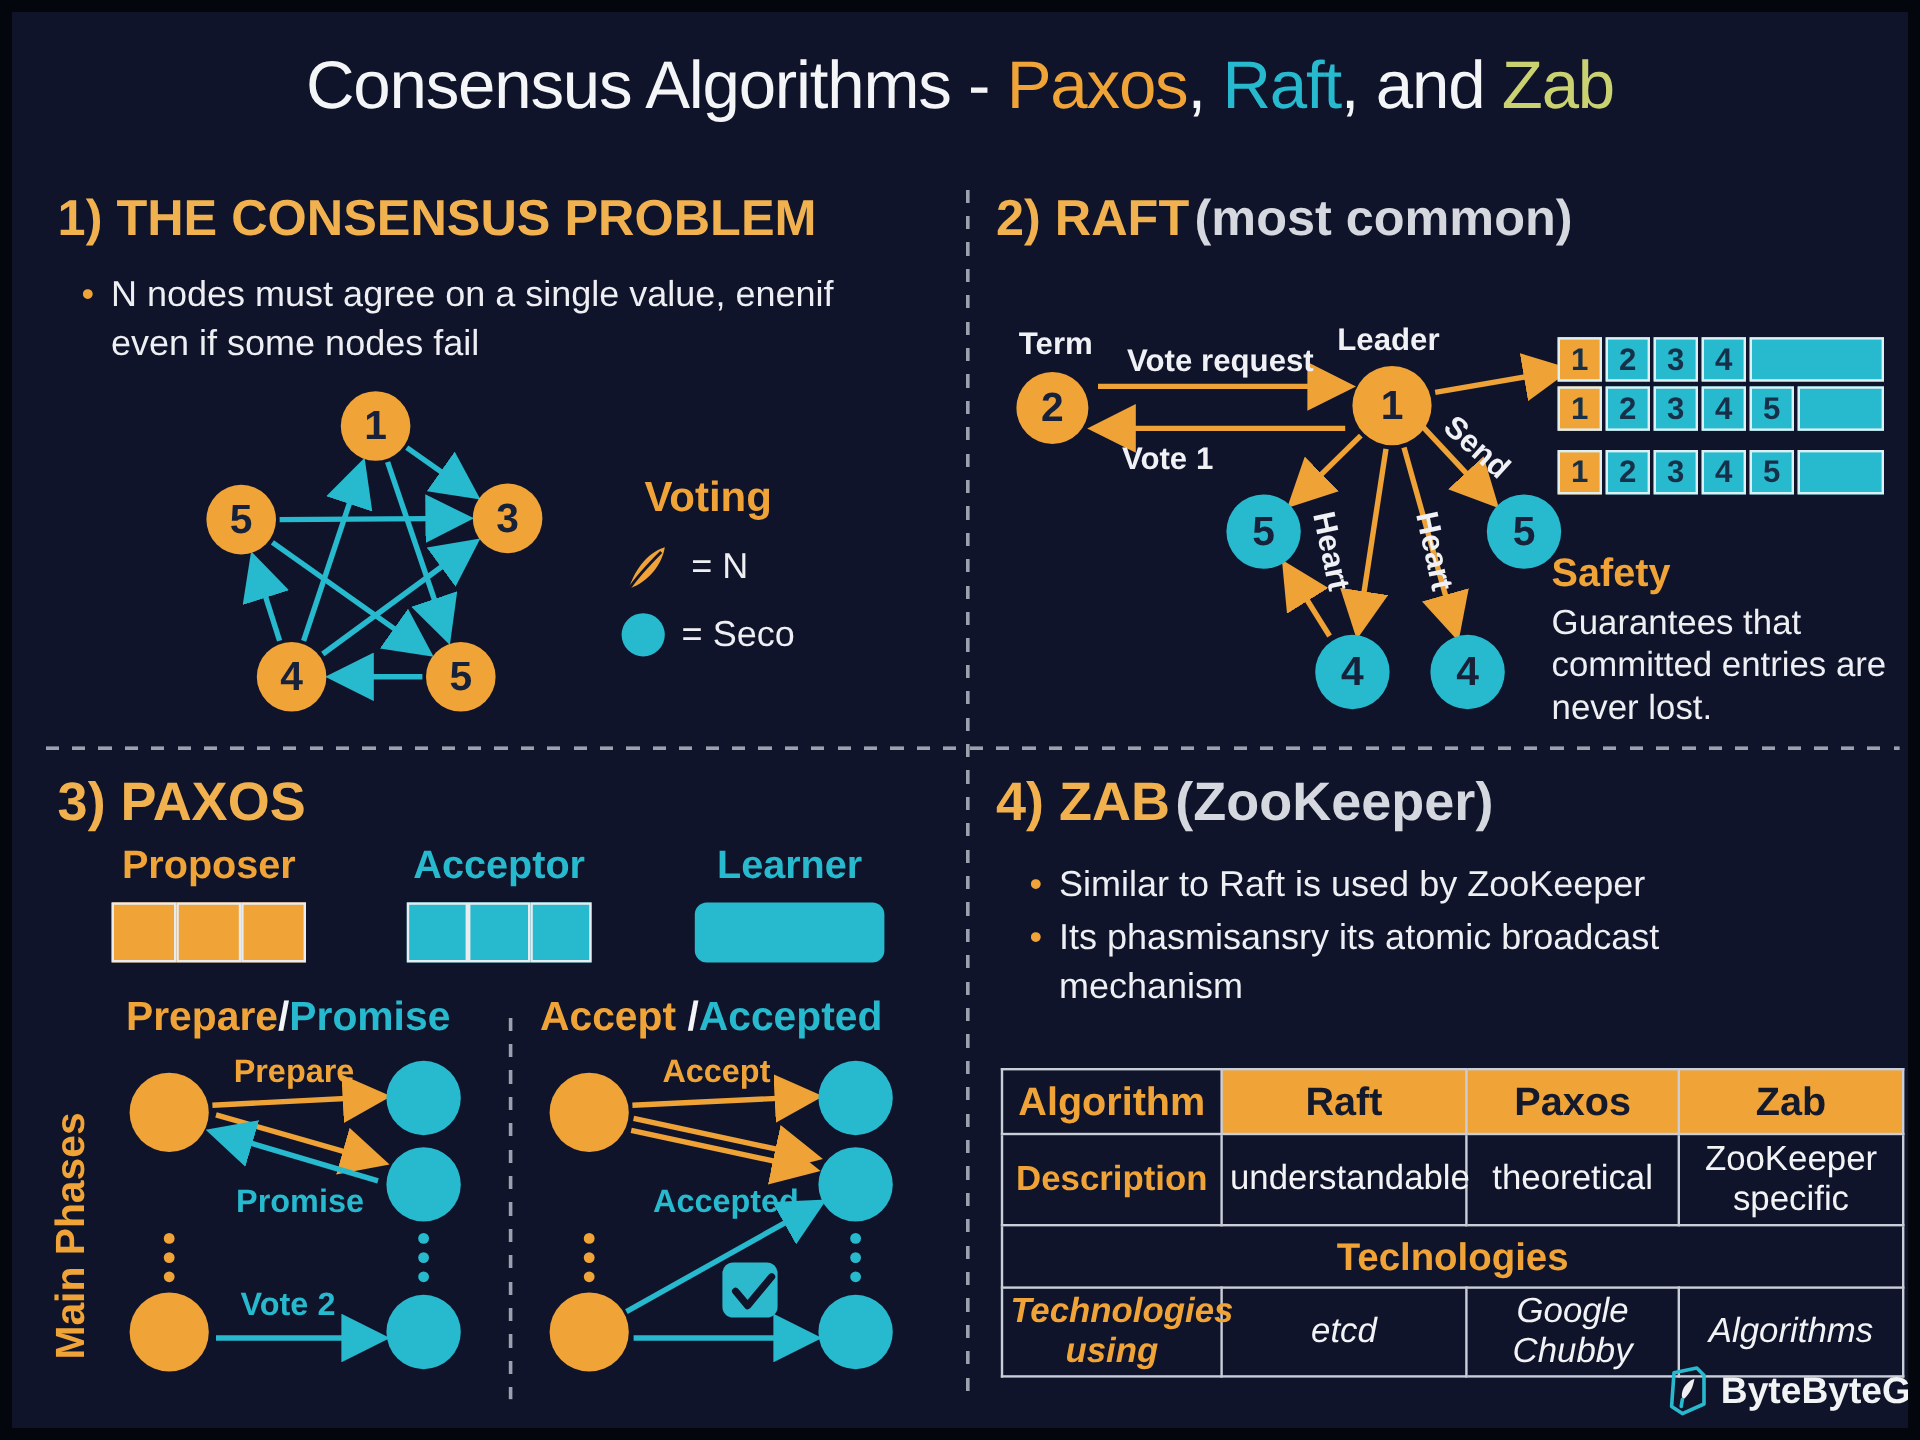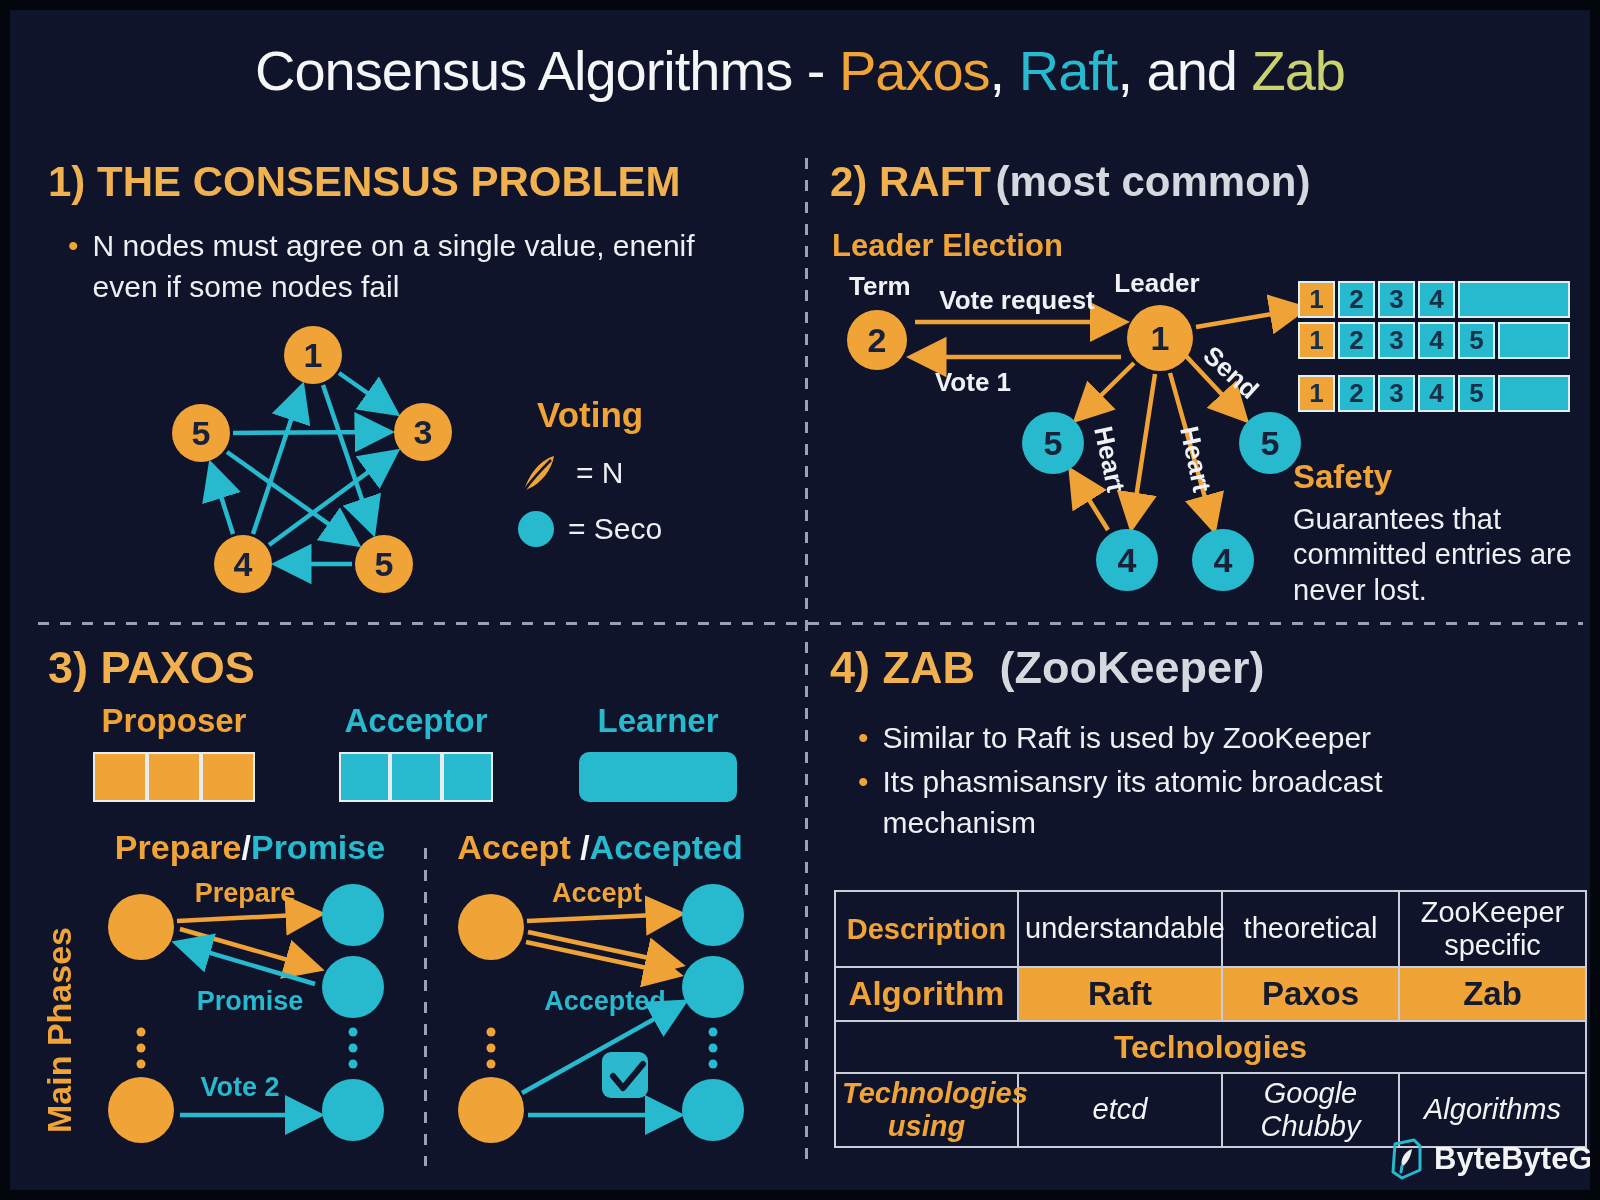--- a/index.html
+++ b/index.html
@@ -30,21 +30,21 @@
   .logcell.first{background:#F0A437;}
   .legend-title{font-size:35px;font-weight:800;color:#F0A437;text-align:center;}
   .legend-row{display:flex;align-items:center;gap:14px;margin-top:16px;font-size:30px;color:#EDEFF3;}
   .cyancircle{width:36px;height:36px;border-radius:50%;background:#27B9CE;}
   .role-label{font-size:33px;font-weight:800;text-align:center;}
   .cellbar{display:flex;height:50px;box-sizing:border-box;}
   .cellbar .c{flex:1;border:2px solid #E8ECEF;box-sizing:border-box;}
   .cellbar.orange .c{background:#F0A437;}
   .cellbar.cyan .c{background:#27B9CE;}
   .learnerbar{height:50px;background:#27B9CE;border-radius:10px;}
-  .phase-h{font-size:34px;font-weight:800;text-align:center;white-space:nowrap;}
+  .phase-h{font-size:34px;font-weight:800;text-align:left;white-space:nowrap;}
   .mainphases{writing-mode:vertical-rl;transform:rotate(180deg);font-size:34px;font-weight:800;color:#F0A437;text-align:center;height:320px;}
   table.ztable{border-collapse:collapse;table-layout:fixed;width:751px;}
   table.ztable td,table.ztable th{border:2px solid #C9CED8;text-align:center;vertical-align:middle;padding:2px 6px;box-sizing:border-box;}
   .th-dark{color:#F0A437;font-size:33px;font-weight:800;height:54px;}
   .th-orange{background:#F0A437;color:#141A2C;font-size:33px;font-weight:800;height:54px;}
   .td-label{color:#F0A437;font-size:29px;font-weight:800;}
   .td-val{color:#F2F3F5;font-size:29px;line-height:1.15;}
   .band{color:#F0A437;font-size:32px;font-weight:800;height:52px;}
   .footer{display:flex;align-items:center;gap:10px;}
   .brand{font-size:31px;font-weight:700;color:#F2F3F5;}
@@ -106,21 +106,20 @@
     <div class="legend-row">
       <span class="cyancircle"></span>
       <span>= Seco</span>
     </div>
   </div>
 
   <div class="abs" style="left:820px;top:148px;">
     <span class="sec-h">2) RAFT</span>
     <span class="t-gray" style="font-size:42px;font-weight:700;text-align:center;">(most common)</span>
   </div>
-  <div class="abs sub-h" style="left:822px;top:218px;">Leader Election</div>
 
   <svg class="abs" style="left:825px;top:255px;" width="475" height="345" viewBox="0 0 475 345">
     <defs>
       <marker id="arr-o" markerWidth="9" markerHeight="9" refX="7" refY="4.5" orient="auto">
         <path d="M0,0 L9,4.5 L0,9 z" fill="#EFA236"></path>
       </marker>
     </defs>
     <line class="edge-o" x1="80" y1="57" x2="286" y2="57" marker-end="url(#arr-o)"></line>
     <line class="edge-o" x1="286" y1="92" x2="80" y2="92" marker-end="url(#arr-o)"></line>
     <line class="edge-o" x1="361" y1="62" x2="466" y2="44" marker-end="url(#arr-o)"></line>
@@ -256,50 +255,50 @@
     <text class="lbl-o" x="497" y="40" text-anchor="middle">Accept</text>
     <text class="lbl-c" x="505" y="148" text-anchor="middle">Accepted</text>
     <g>
       <rect x="502" y="190" width="46" height="46" rx="9" fill="#2CB9CE"></rect>
       <path d="M513 214 l10 12 l20 -24" stroke="#10142A" stroke-width="6" fill="none" stroke-linecap="round" stroke-linejoin="round"></path>
     </g>
   </svg>
 
   <div class="abs" style="left:820px;top:632px;">
     <span class="sec-h" style="font-size:45px;">4) ZAB</span>
-    <span class="t-gray" style="font-size:45px;font-weight:700;margin-left:20px;">(ZooKeeper)</span>
+    <span class="t-gray" style="font-size:45px;font-weight:700;">(ZooKeeper)</span>
   </div>
   <div class="abs bullet-row" style="left:848px;top:708px;width:680px;">
     <span class="bdot">•</span>
     <span>Similar to Raft is used by ZooKeeper</span>
   </div>
   <div class="abs bullet-row" style="left:848px;top:752px;width:680px;">
     <span class="bdot">•</span>
     <span>Its phasmisansry its atomic broadcast mechanism</span>
   </div>
 
   <table class="ztable abs" style="left:824px;top:880px;">
     <colgroup>
       <col style="width:183px">
         <col style="width:204px">
         <col style="width:177px">
         <col style="width:187px">
     </colgroup>
     <tbody>
-        <tr style="height:76px;">
+        <tr>
+      <th class="th-dark">Algorithm</th>
+      <th class="th-orange">Raft</th>
+      <th class="th-orange">Paxos</th>
+      <th class="th-orange">Zab</th>
+    </tr>
+    <tr style="height:76px;">
       <td class="td-label">Description</td>
       <td class="td-val">understandable</td>
       <td class="td-val">theoretical</td>
       <td class="td-val">ZooKeeper specific</td>
-    </tr>
-    <tr>
-      <th class="th-dark">Algorithm</th>
-      <th class="th-orange">Raft</th>
-      <th class="th-orange">Paxos</th>
-      <th class="th-orange">Zab</th>
     </tr>
     <tr>
       <td class="band" colspan="4">Teclnologies</td>
     </tr>
     <tr style="height:74px;font-style:italic;">
       <td class="td-label">Technologies using</td>
       <td class="td-val">etcd</td>
       <td class="td-val">Google Chubby</td>
       <td class="td-val">Algorithms</td>
     </tr>

